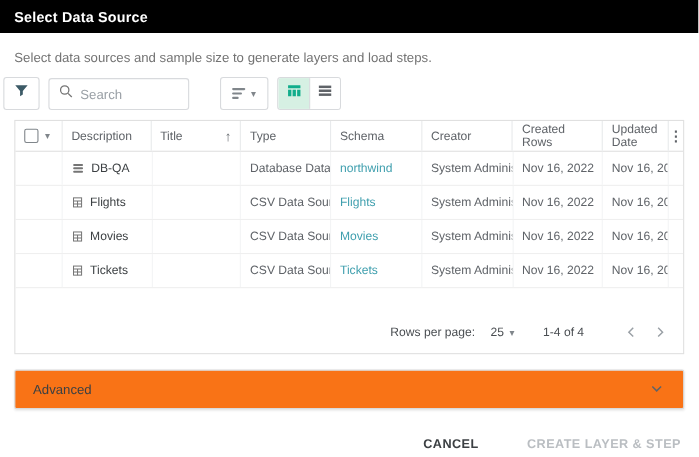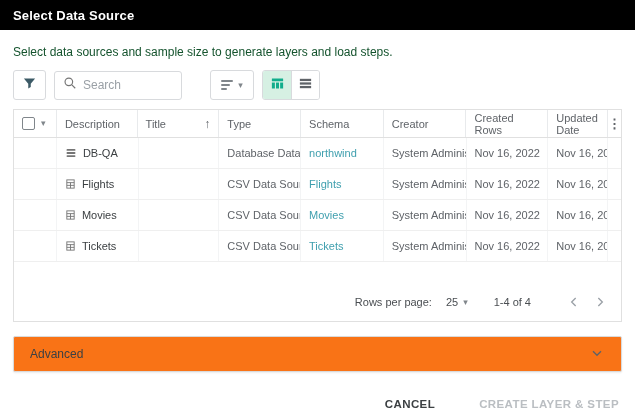--- a/index.html
+++ b/index.html
@@ -4,24 +4,24 @@
 <style>
   * { box-sizing: border-box; margin: 0; padding: 0; }
   html,body { width:635px; height:415px; }
   body {
     font-family: "Liberation Sans", sans-serif;
     background:#fff; color:#3c4043; overflow:hidden;
   }
   
   .dlg-header { background:#000000; color:#fff; height:30px; display:flex; align-items:center;
     padding:0 13px; font-size:13px; font-weight:bold; letter-spacing:.2px; }
-  .dlg-desc { font-size:12px; color:#14532d; padding:15px 13px 9px; }
-
-  
-  .toolbar { display:flex; align-items:center; padding:2px 13px 6px; height:38px; }
+  .dlg-desc { font-size:12px; color:#737373; padding:15px 13px 9px; }
+
+  
+  .toolbar { display:flex; align-items:flex-end; padding:2px 3px 6px; height:38px; }
   .icon-btn { width:33px; height:30px; border:1px solid #d8dadd; border-radius:3px;
     background:#fff; display:flex; align-items:center; justify-content:center; cursor:pointer; }
   .search-box { display:flex; align-items:center; border:1px solid #d8dadd; border-radius:3px;
     height:29px; width:128px; margin-left:8px; padding:0 8px; gap:6px; background:#fff; }
   .search-box input { border:none; outline:none; font-size:12px; width:100%; color:#3c4043;
     font-family:"Liberation Sans", sans-serif; }
   .search-box input::placeholder { color:#9aa0a6; }
   .sort-btn { margin-left:28px; width:44px; height:30px; border:1px solid #d8dadd; border-radius:3px;
     background:#fff; display:flex; align-items:center; justify-content:center; gap:5px; cursor:pointer; }
   .sort-lines { display:flex; flex-direction:column; gap:2px; }

